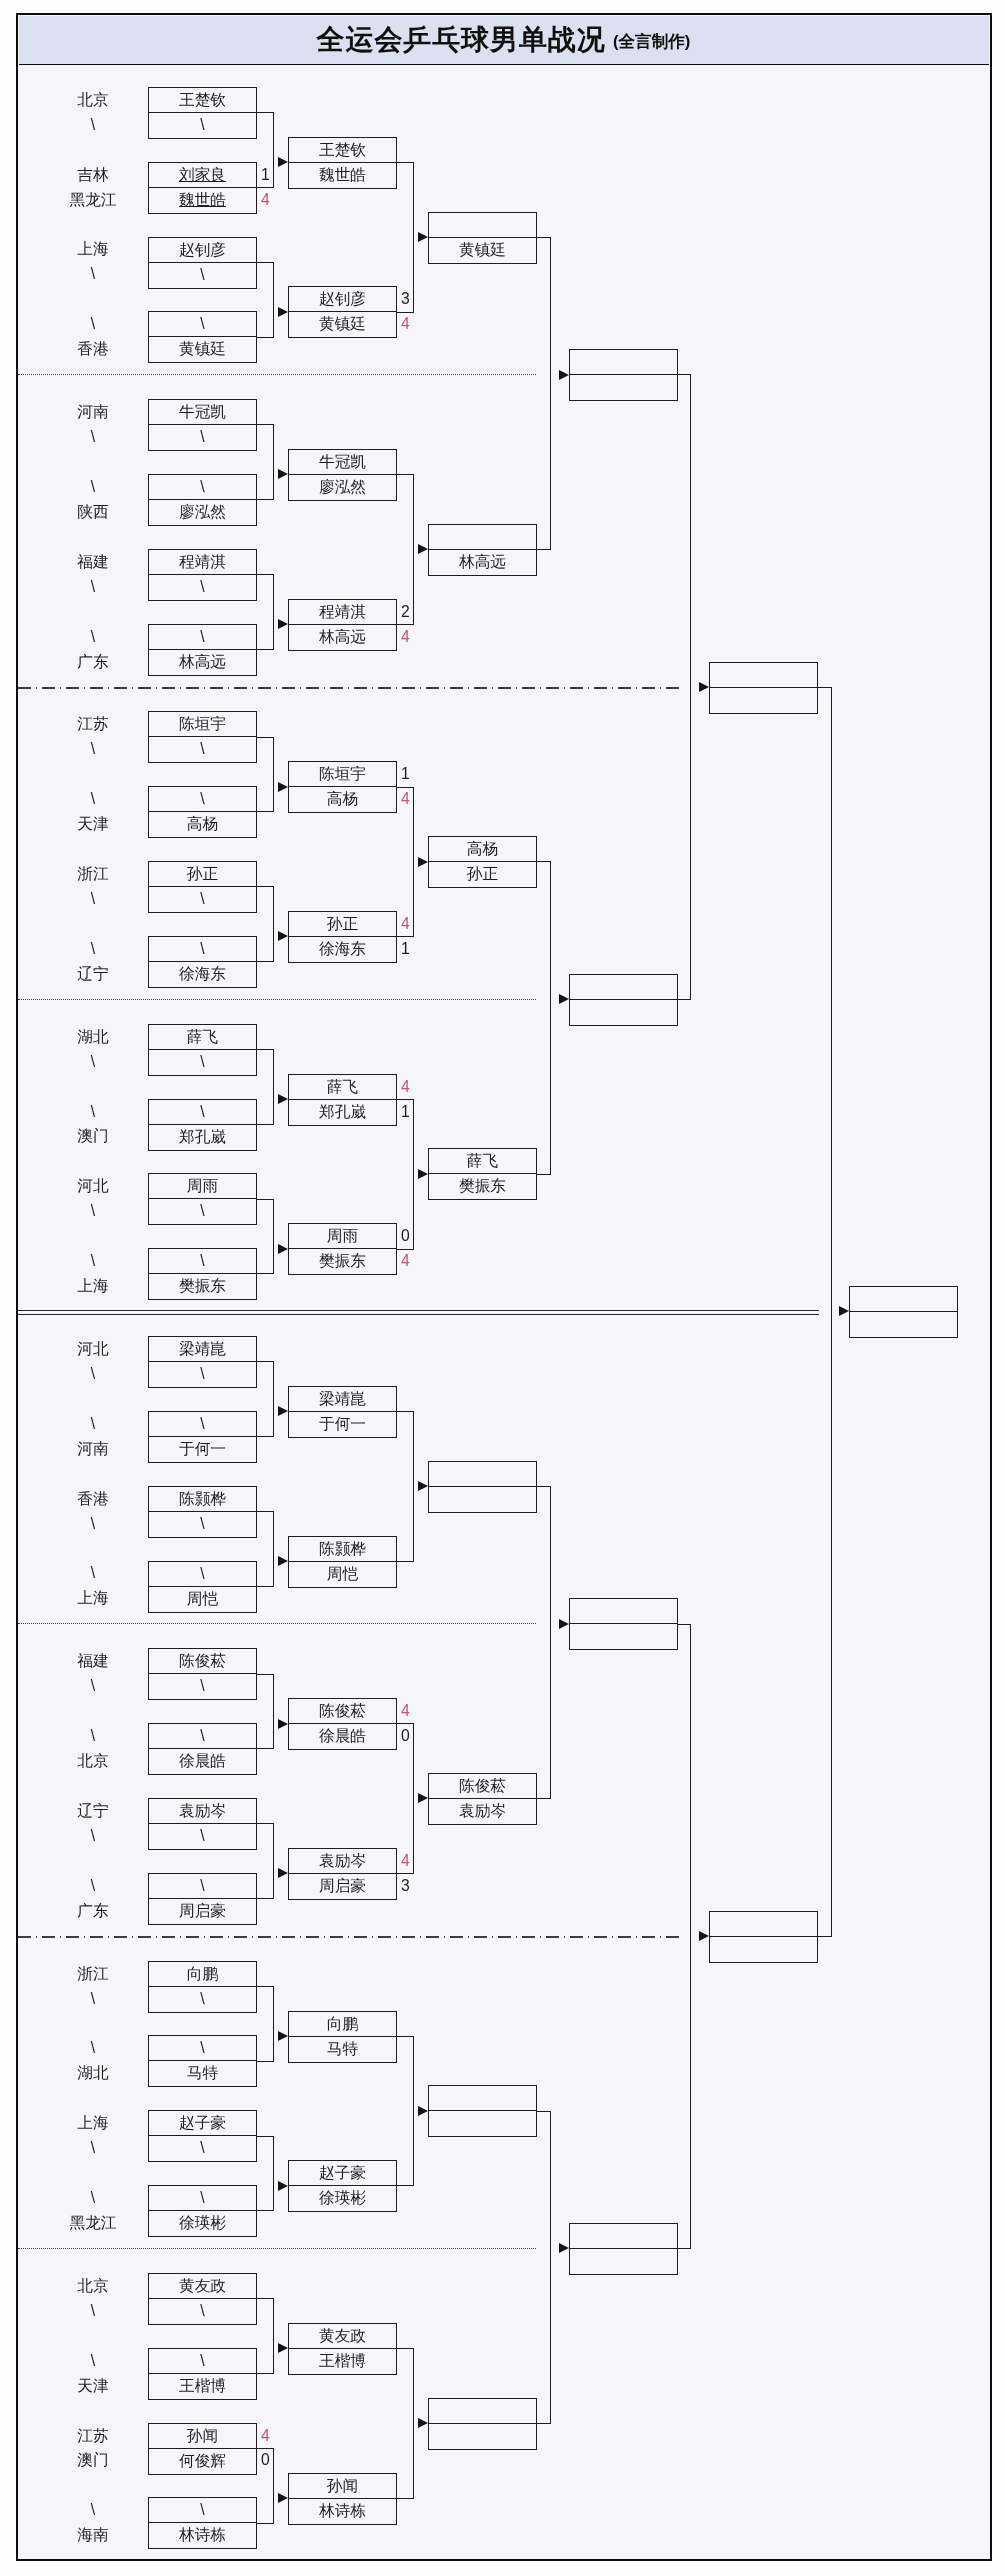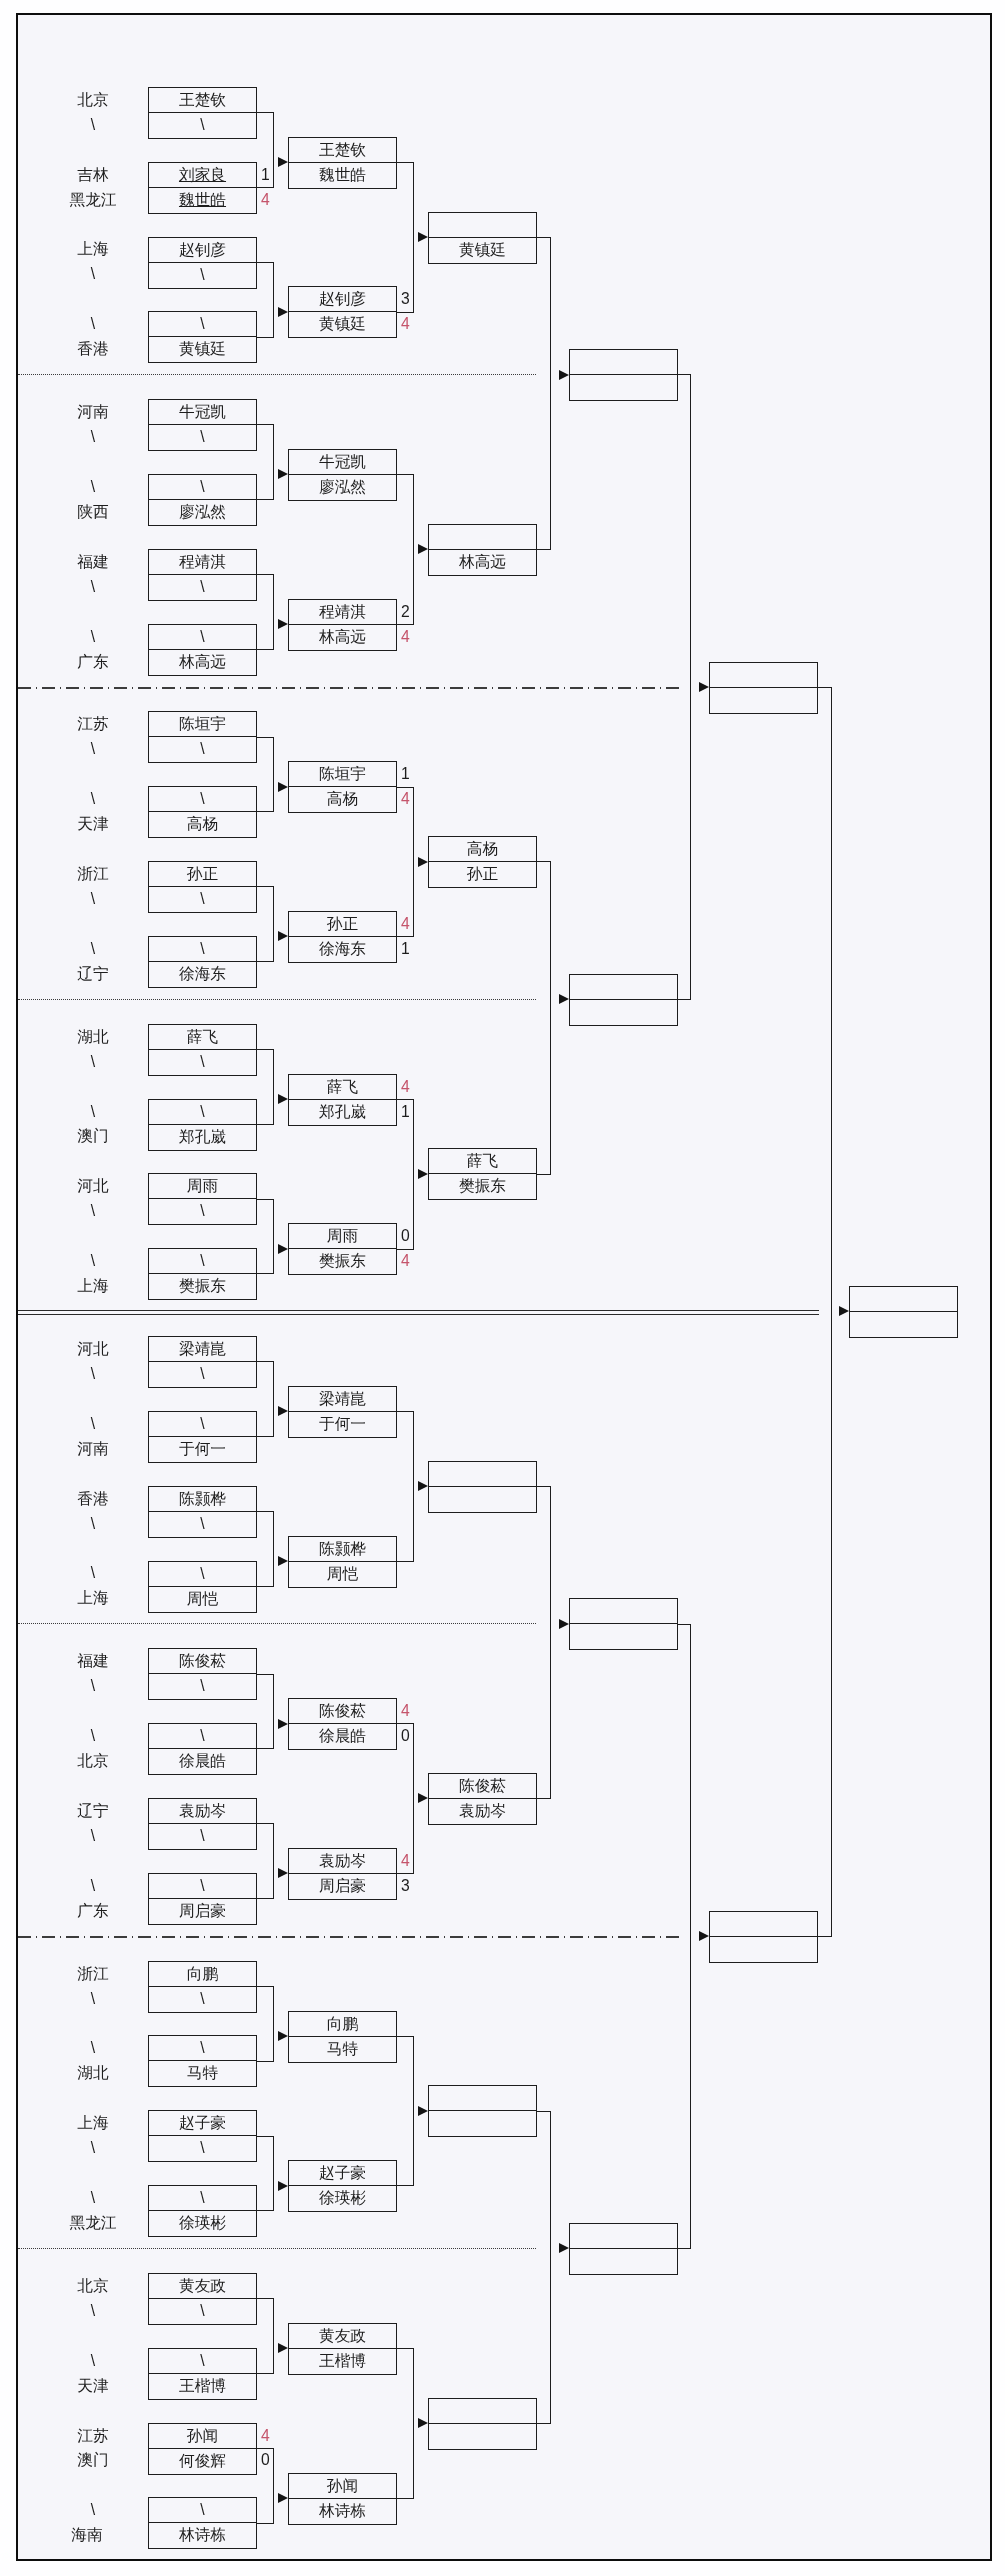--- a/index.html
+++ b/index.html
@@ -56,20 +56,24 @@
   .div-double{
     position:absolute; height:4.6px; box-sizing:border-box; z-index:1;
     border-top:1.4px solid #2a2a2a; border-bottom:1.4px solid #2a2a2a;
   }
 </style>
 </head>
 <body>
 
 <div class="stage">
   <div class="frame"></div>
+  <div class="titlebar">
+    <span class="title-main">全运会乒乓球男单战况</span>
+    <span class="title-credit">(全言制作)</span>
+  </div>
   <div id="bracket" class="bracket">
       <div class="sec">
         <div class="rlabel" style="left: 33px; top: 88px; width: 120px;">北京</div>
         <div class="rlabel" style="left: 33px; top: 113px; width: 120px;">\</div>
         <div class="rlabel" style="left: 33px; top: 163px; width: 120px;">吉林</div>
         <div class="rlabel" style="left: 33px; top: 188px; width: 120px;">黑龙江</div>
         <div class="rlabel" style="left: 33px; top: 237px; width: 120px;">上海</div>
         <div class="rlabel" style="left: 33px; top: 262px; width: 120px;">\</div>
         <div class="rlabel" style="left: 33px; top: 312px; width: 120px;">\</div>
         <div class="rlabel" style="left: 33px; top: 337px; width: 120px;">香港</div>
@@ -440,21 +444,21 @@
         <div class="hline" style="left: 537px; top: 2111px; width: 14px; height: 1.4px;"></div>
       </div>
       <div class="sec">
         <div class="rlabel" style="left: 33px; top: 2274px; width: 120px;">北京</div>
         <div class="rlabel" style="left: 33px; top: 2299px; width: 120px;">\</div>
         <div class="rlabel" style="left: 33px; top: 2349px; width: 120px;">\</div>
         <div class="rlabel" style="left: 33px; top: 2374px; width: 120px;">天津</div>
         <div class="rlabel" style="left: 33px; top: 2424px; width: 120px;">江苏</div>
         <div class="rlabel" style="left: 33px; top: 2448px; width: 120px;">澳门</div>
         <div class="rlabel" style="left: 33px; top: 2498px; width: 120px;">\</div>
-        <div class="rlabel" style="left: 27px; top: 2523px; width: 120px;">海南</div>
+        <div class="rlabel" style="left: 33px; top: 2523px; width: 120px;">海南</div>
         <div class="pbox" style="left: 148px; top: 2273px;">
           <div class="cell top">黄友政</div>
           <div class="cell">\</div>
         </div>
         <div class="pbox" style="left: 148px; top: 2348px;">
           <div class="cell top">\</div>
           <div class="cell">王楷博</div>
         </div>
         <div class="pbox" style="left: 148px; top: 2423px;">
           <div class="cell top">孙闻</div>

